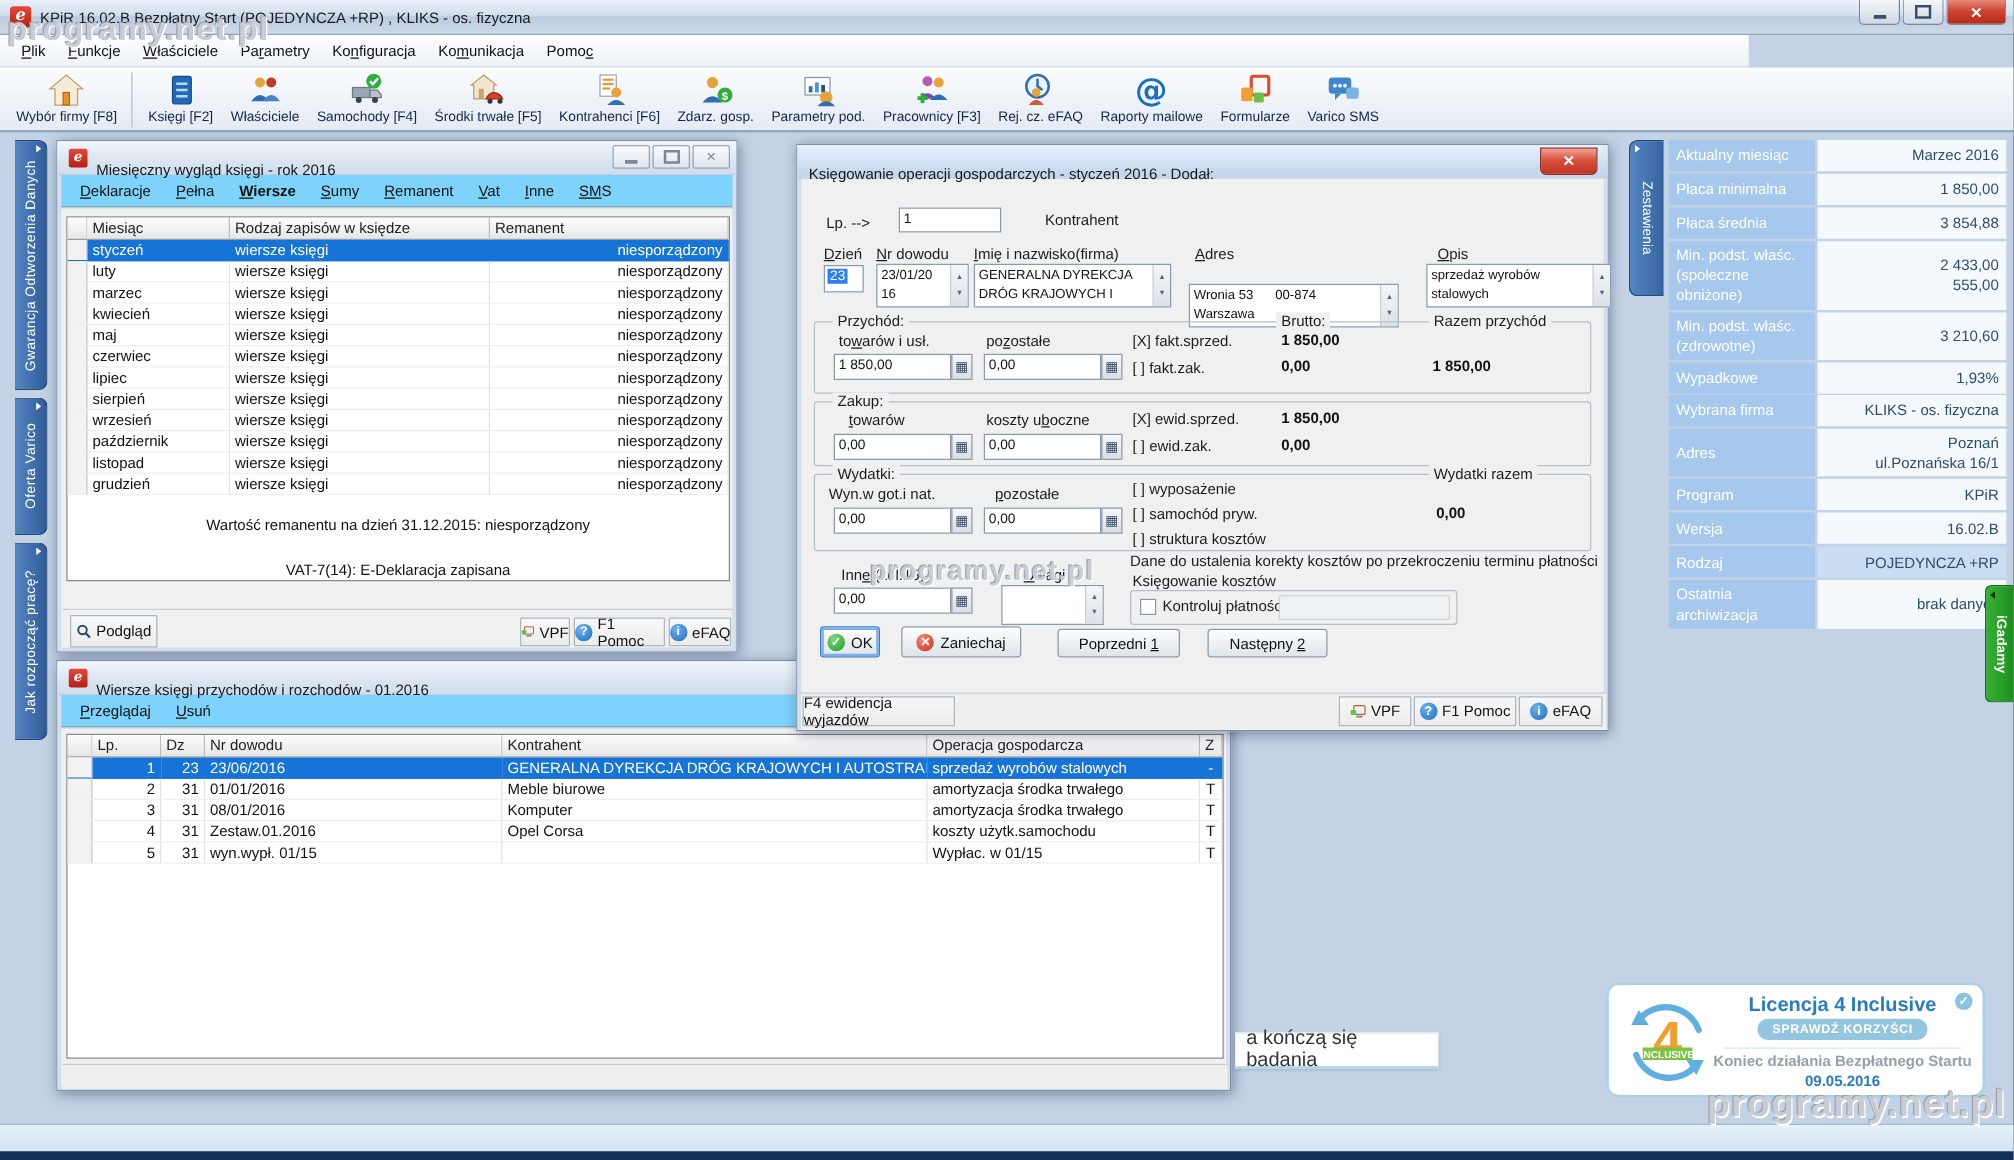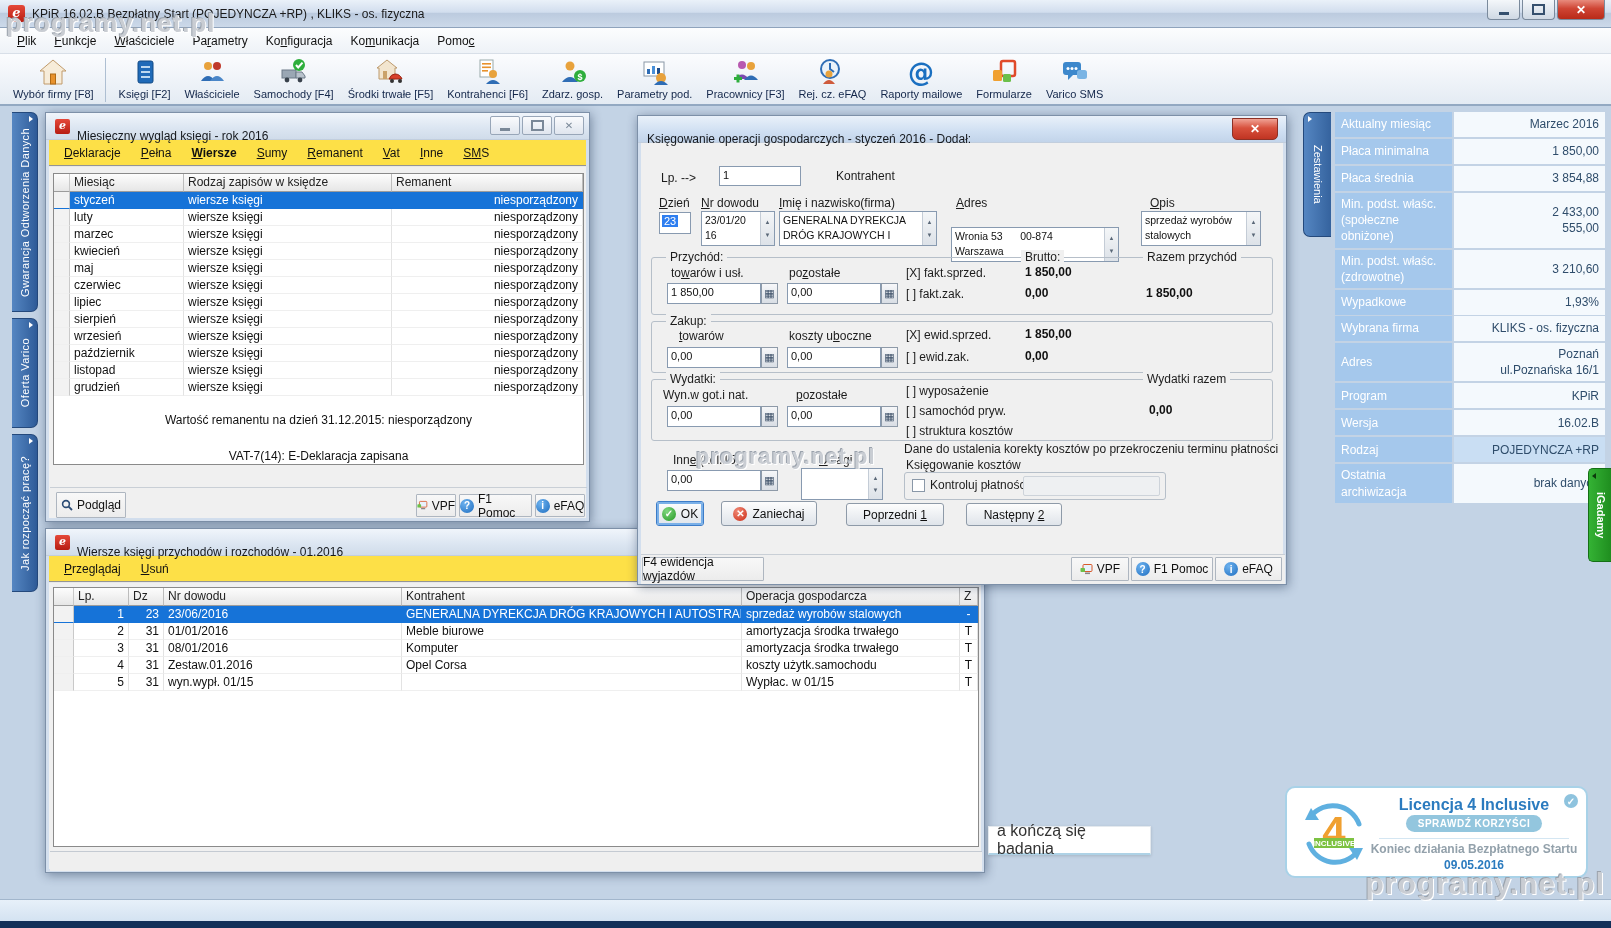--- a/index.html
+++ b/index.html
@@ -14,21 +14,21 @@
   .appicon{width:17px;height:17px;background:linear-gradient(#e5493a,#b71d12);border-radius:3px;color:#fff;
     font-family:"DejaVu Serif",serif;font-style:italic;font-weight:bold;font-size:13px;line-height:16px;text-align:center;margin-right:7px;}
   .title-text{font-size:12px;color:#1a1a1a;}
   .wincontrols{position:absolute;right:6px;top:0;display:flex;}
   .wc{height:19px;display:flex;align-items:center;justify-content:center;border:1px solid #7a8a9c;border-top:none;
     background:linear-gradient(#f4f7fa,#cfd9e4);border-radius:0 0 4px 4px;margin-left:2px;}
   .wc.minb,.wc.maxb{width:31px;}
   .wc.closeb{width:46px;background:linear-gradient(#e88b7d,#cf4534 45%,#b92a18);color:#fff;font-weight:bold;}
   .glyph-min{width:10px;height:3px;background:#35506e;margin-top:8px;}
   .glyph-max{width:9px;height:7px;border:2px solid #35506e;}
-  .menubar{left:0;top:28px;width:1611px;height:26px;background:linear-gradient(#fcfdfe,#eef2f7);
+  .menubar{left:0;top:28px;width:1399px;height:26px;background:linear-gradient(#fcfdfe,#eef2f7);
     border-bottom:1px solid #d8dfe8;display:flex;align-items:center;padding-left:8px;box-sizing:border-box;}
   .mitem{padding:4px 9px;color:#111;}
   .toolbar{left:0;top:54px;width:1611px;height:52px;background:linear-gradient(#fbfcfe,#e4ebf3);
     border-bottom:2px solid #93a9c2;display:flex;align-items:flex-start;padding:2px 0 0 6px;box-sizing:border-box;}
   .tbtn{display:flex;flex-direction:column;align-items:center;padding:1px 7px;border-radius:3px;}
   .ticon{width:30px;height:30px;}
   .tlabel{font-size:11px;margin-top:1px;color:#13264a;white-space:nowrap;}
   .tsep{width:1px;height:44px;background:#aebfd2;margin:2px 6px 0 4px;}
   
   .vtab{width:26px;background:linear-gradient(90deg,#5586c2,#2f5c99);border:1px solid #24497c;border-left:none;
@@ -45,21 +45,21 @@
     font-family:"DejaVu Serif",serif;font-style:italic;font-weight:bold;font-size:11px;line-height:14px;text-align:center;margin-right:7px;flex:none;}
   .wname{font-size:12px;color:#15181c;white-space:nowrap;margin-top:20px;}
   .wbtns{position:absolute;right:5px;top:3px;display:flex;}
   .wb{width:28px;height:17px;border:1px solid #98a6b8;background:linear-gradient(#fafbfd,#dfe5ee);
     display:flex;align-items:center;justify-content:center;margin-left:2px;border-radius:2px;color:#7a8898;font-size:10px;}
   .wb .glyph-min{background:#7a8898;margin-top:7px;}
   .wb .glyph-max{border-color:#7a8898;}
   .dclose{position:absolute;right:8px;top:2px;width:44px;height:20px;border:1px solid #8d3126;border-radius:0 0 5px 5px;
     background:linear-gradient(#f0a294,#d8513d 45%,#c03422);color:#fff;font-weight:bold;font-size:12px;
     display:flex;align-items:center;justify-content:center;}
-  .wmenu{display:flex;align-items:center;height:25px;background:#fde047;border-bottom:2px groove #e8e8e8;padding-left:8px;}
+  .wmenu{display:flex;align-items:center;height:25px;background:#7dd3fc;border-bottom:2px groove #e8e8e8;padding-left:8px;}
   .wmenu span{padding:3px 10px;}
   
   .tbl{background:#fff;border:1px solid #8a8a8a;box-sizing:border-box;overflow:hidden;}
   .thead,.trow{display:grid;align-items:stretch;}
   .thead{height:18px;}
   .thead>div{background:linear-gradient(#fdfdfd,#e6e6e6);border-right:1px solid #bcbcbc;border-bottom:1px solid #9c9c9c;
     padding:1px 4px;font-size:12px;color:#222;overflow:hidden;white-space:nowrap;}
   .trow{height:17px;}
   .trow>div{border-right:1px solid #e3e3e3;border-bottom:1px solid #efefef;padding:0 4px;font-size:12px;
     overflow:hidden;white-space:nowrap;display:flex;align-items:center;}
@@ -549,21 +549,21 @@
         </div>
     </div>
     <div class="abs spinbox" style="left:313px;top:95px;width:168px;height:35px;margin-top:16px;">
       <div class="spinval">Wronia 53      00-874
 Warszawa</div>
       <div class="spinarr">
           <span>▲</span>
           <span>▼</span>
         </div>
     </div>
-    <div class="abs spinbox" style="left:503px;top:95px;width:120px;height:35px;">
+    <div class="abs spinbox" style="left:503px;top:95px;width:148px;height:35px;">
       <div class="spinval">sprzedaż wyrobów
 stalowych</div>
       <div class="spinarr">
           <span>▲</span>
           <span>▼</span>
         </div>
     </div>
 
     <div class="abs grp" style="left:13px;top:141px;width:622px;height:58px;"></div>
     <span class="abs leg" style="left:28px;top:134px;">Przychód:</span>

